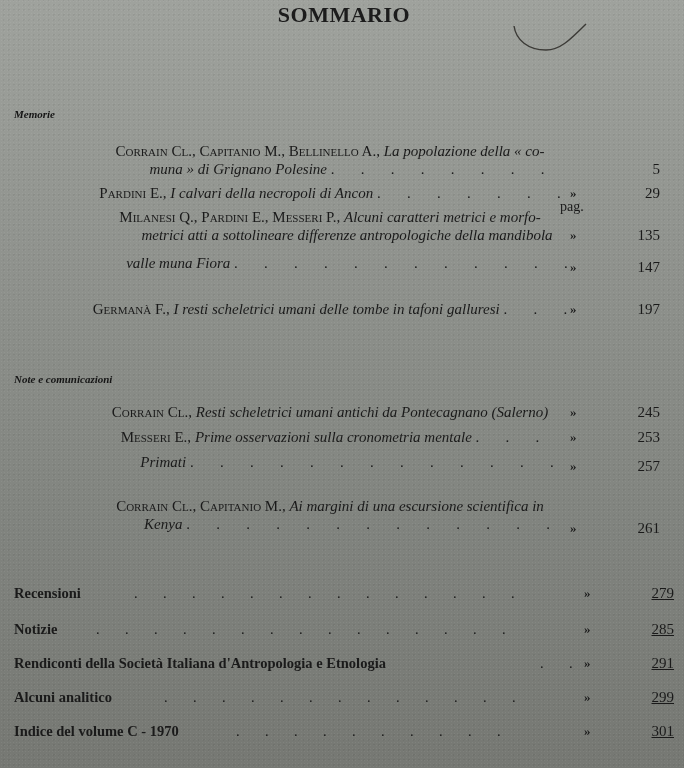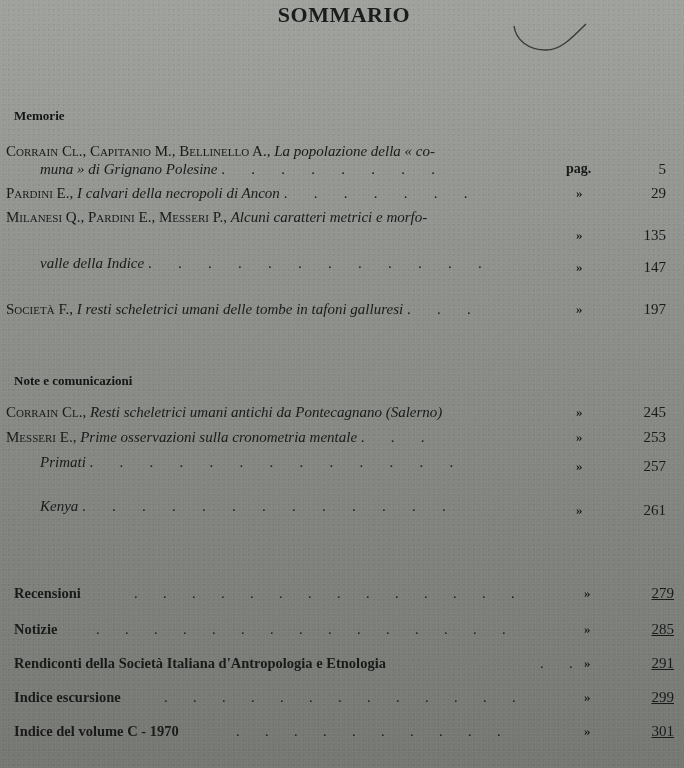--- a/index.html
+++ b/index.html
@@ -17,33 +17,33 @@
       background-size: 3px 3px, 5px 5px;
       background-position: 0 0, 1px 2px;
     }
     .title {
       position: absolute; top: 2px; left: 0; width: 684px; text-align: center;
       font-size: 22px; font-weight: bold; letter-spacing: 0.5px; color: #1c1c1c;
     }
     .title span { position: relative; left: 2px; }
     .scribble { position: absolute; left: 508px; top: 20px; }
     .section-head {
-      position: absolute; left: 14px; font-weight: bold; font-size: 13px; color: #151515;
+      position: absolute; left: 14px; font-weight: bold; font-size: 11px; color: #151515; font-style: italic;
     }
-    .entry { position: absolute; left: 6px; width: 660px; font-size: 15px; line-height: 18px; }
+    .entry { position: absolute; left: 0; width: 660px; font-size: 15px; line-height: 18px; text-align: center; }
     .line { position: relative; height: 18px; white-space: nowrap; }
     .indent { padding-left: 34px; }
     .authors { font-variant: small-caps; }
     .work { font-style: italic; }
     .dots { letter-spacing: 0; }
     .ref {
       position: absolute; top: 0; right: 0; width: 100px; height: 18px;
     }
     .ref .mark { position: absolute; left: 10px; font-size: 13px; font-weight: bold; }
-    .ref .mark.pag { font-size: 14px; font-weight: bold; left: 0px; }
+    .ref .mark.pag { font-size: 14px; font-weight: normal; left: 0px; margin-top: 38px; }
     .ref .page { position: absolute; right: 0; font-size: 15px; }
     .bold-entry { position: absolute; left: 14px; width: 660px; font-size: 14.5px; height: 18px; font-weight: bold; }
     .bold-entry .lbl { white-space: nowrap; margin-top: 28px; }
     .bold-entry .ref .page { font-weight: normal; text-decoration: underline; }
     .leader {
       position: absolute; top: 0; height: 18px; font-weight: normal; white-space: nowrap; overflow: hidden;
     }
   </style>
 </head>
 <body>
@@ -72,39 +72,39 @@
   <div class="line"><span class="authors">Pardini E.,</span> <span class="work">I calvari della necropoli di Ancon</span> <span class="dots" style="white-space:pre">.       .       .       .       .       .       .</span>
     <span class="ref">
         <span class="mark">»</span>
         <span class="page">29</span>
       </span>
   </div>
 </div>
 
 <div class="entry" style="top:208px">
   <div class="line"><span class="authors">Milanesi Q., Pardini E., Messeri P.,</span> <span class="work">Alcuni caratteri metrici e morfo-</span></div>
-  <div class="line indent">
+  <div class="line indent"><span class="work">metrici atti a sottolineare differenze antropologiche della mandibola</span>
     <span class="ref">
         <span class="mark">»</span>
         <span class="page">135</span>
       </span>
   </div>
 </div>
 
 <div class="entry" style="top:254px">
-  <div class="line indent"><span class="work">valle della Indice</span> <span class="dots" style="white-space:pre">.       .       .       .       .       .       .       .       .       .       .       .</span>
+  <div class="line indent"><span class="work">valle muna Fiora</span> <span class="dots" style="white-space:pre">.       .       .       .       .       .       .       .       .       .       .       .</span>
     <span class="ref" style="top:4px">
         <span class="mark">»</span>
         <span class="page">147</span>
       </span>
   </div>
 </div>
 
 <div class="entry" style="top:300px">
-  <div class="line"><span class="authors">Società F.,</span> <span class="work">I resti scheletrici umani delle tombe in tafoni galluresi</span> <span class="dots" style="white-space:pre">.       .       .</span>
+  <div class="line"><span class="authors">Germanà F.,</span> <span class="work">I resti scheletrici umani delle tombe in tafoni galluresi</span> <span class="dots" style="white-space:pre">.       .       .</span>
     <span class="ref">
         <span class="mark">»</span>
         <span class="page">197</span>
       </span>
   </div>
 </div>
 
 <div class="section-head" style="top:373px">Note e comunicazioni</div>
 
 <div class="entry" style="top:403px">
@@ -128,20 +128,21 @@
 <div class="entry" style="top:453px">
   <div class="line indent" style=""><span class="work">Primati</span> <span class="dots" style="white-space:pre">.       .       .       .       .       .       .       .       .       .       .       .       .</span>
     <span class="ref" style="top:4px">
         <span class="mark">»</span>
         <span class="page">257</span>
       </span>
   </div>
 </div>
 
 <div class="entry" style="top:497px">
+  <div class="line"><span class="authors">Corrain Cl., Capitanio M.,</span> <span class="work">Ai margini di una escursione scientifica in</span></div>
   <div class="line indent" style="margin-top:0"><span class="work">Kenya</span> <span class="dots" style="white-space:pre">.       .       .       .       .       .       .       .       .       .       .       .       .</span>
     <span class="ref" style="top:4px">
         <span class="mark">»</span>
         <span class="page">261</span>
       </span>
   </div>
 </div>
 
 <div class="bold-entry" style="top:585px">
   <span class="lbl">Recensioni</span>
@@ -164,21 +165,21 @@
 <div class="bold-entry" style="top:655px">
   <span class="lbl">Rendiconti della Società Italiana d'Antropologia e Etnologia</span>
   <span class="leader" style="left:526px; white-space:pre">.       .</span>
   <span class="ref">
       <span class="mark">»</span>
       <span class="page">291</span>
     </span>
 </div>
 
 <div class="bold-entry" style="top:689px">
-  <span class="lbl">Indice escursione</span>
+  <span class="lbl">Alcuni analitico</span>
   <span class="leader" style="left:150px; white-space:pre">.       .       .       .       .       .       .       .       .       .       .       .       .</span>
   <span class="ref">
       <span class="mark">»</span>
       <span class="page">299</span>
     </span>
 </div>
 
 <div class="bold-entry" style="top:723px">
   <span class="lbl">Indice del volume C - 1970</span>
   <span class="leader" style="left:222px; white-space:pre">.       .       .       .       .       .       .       .       .       .</span>

